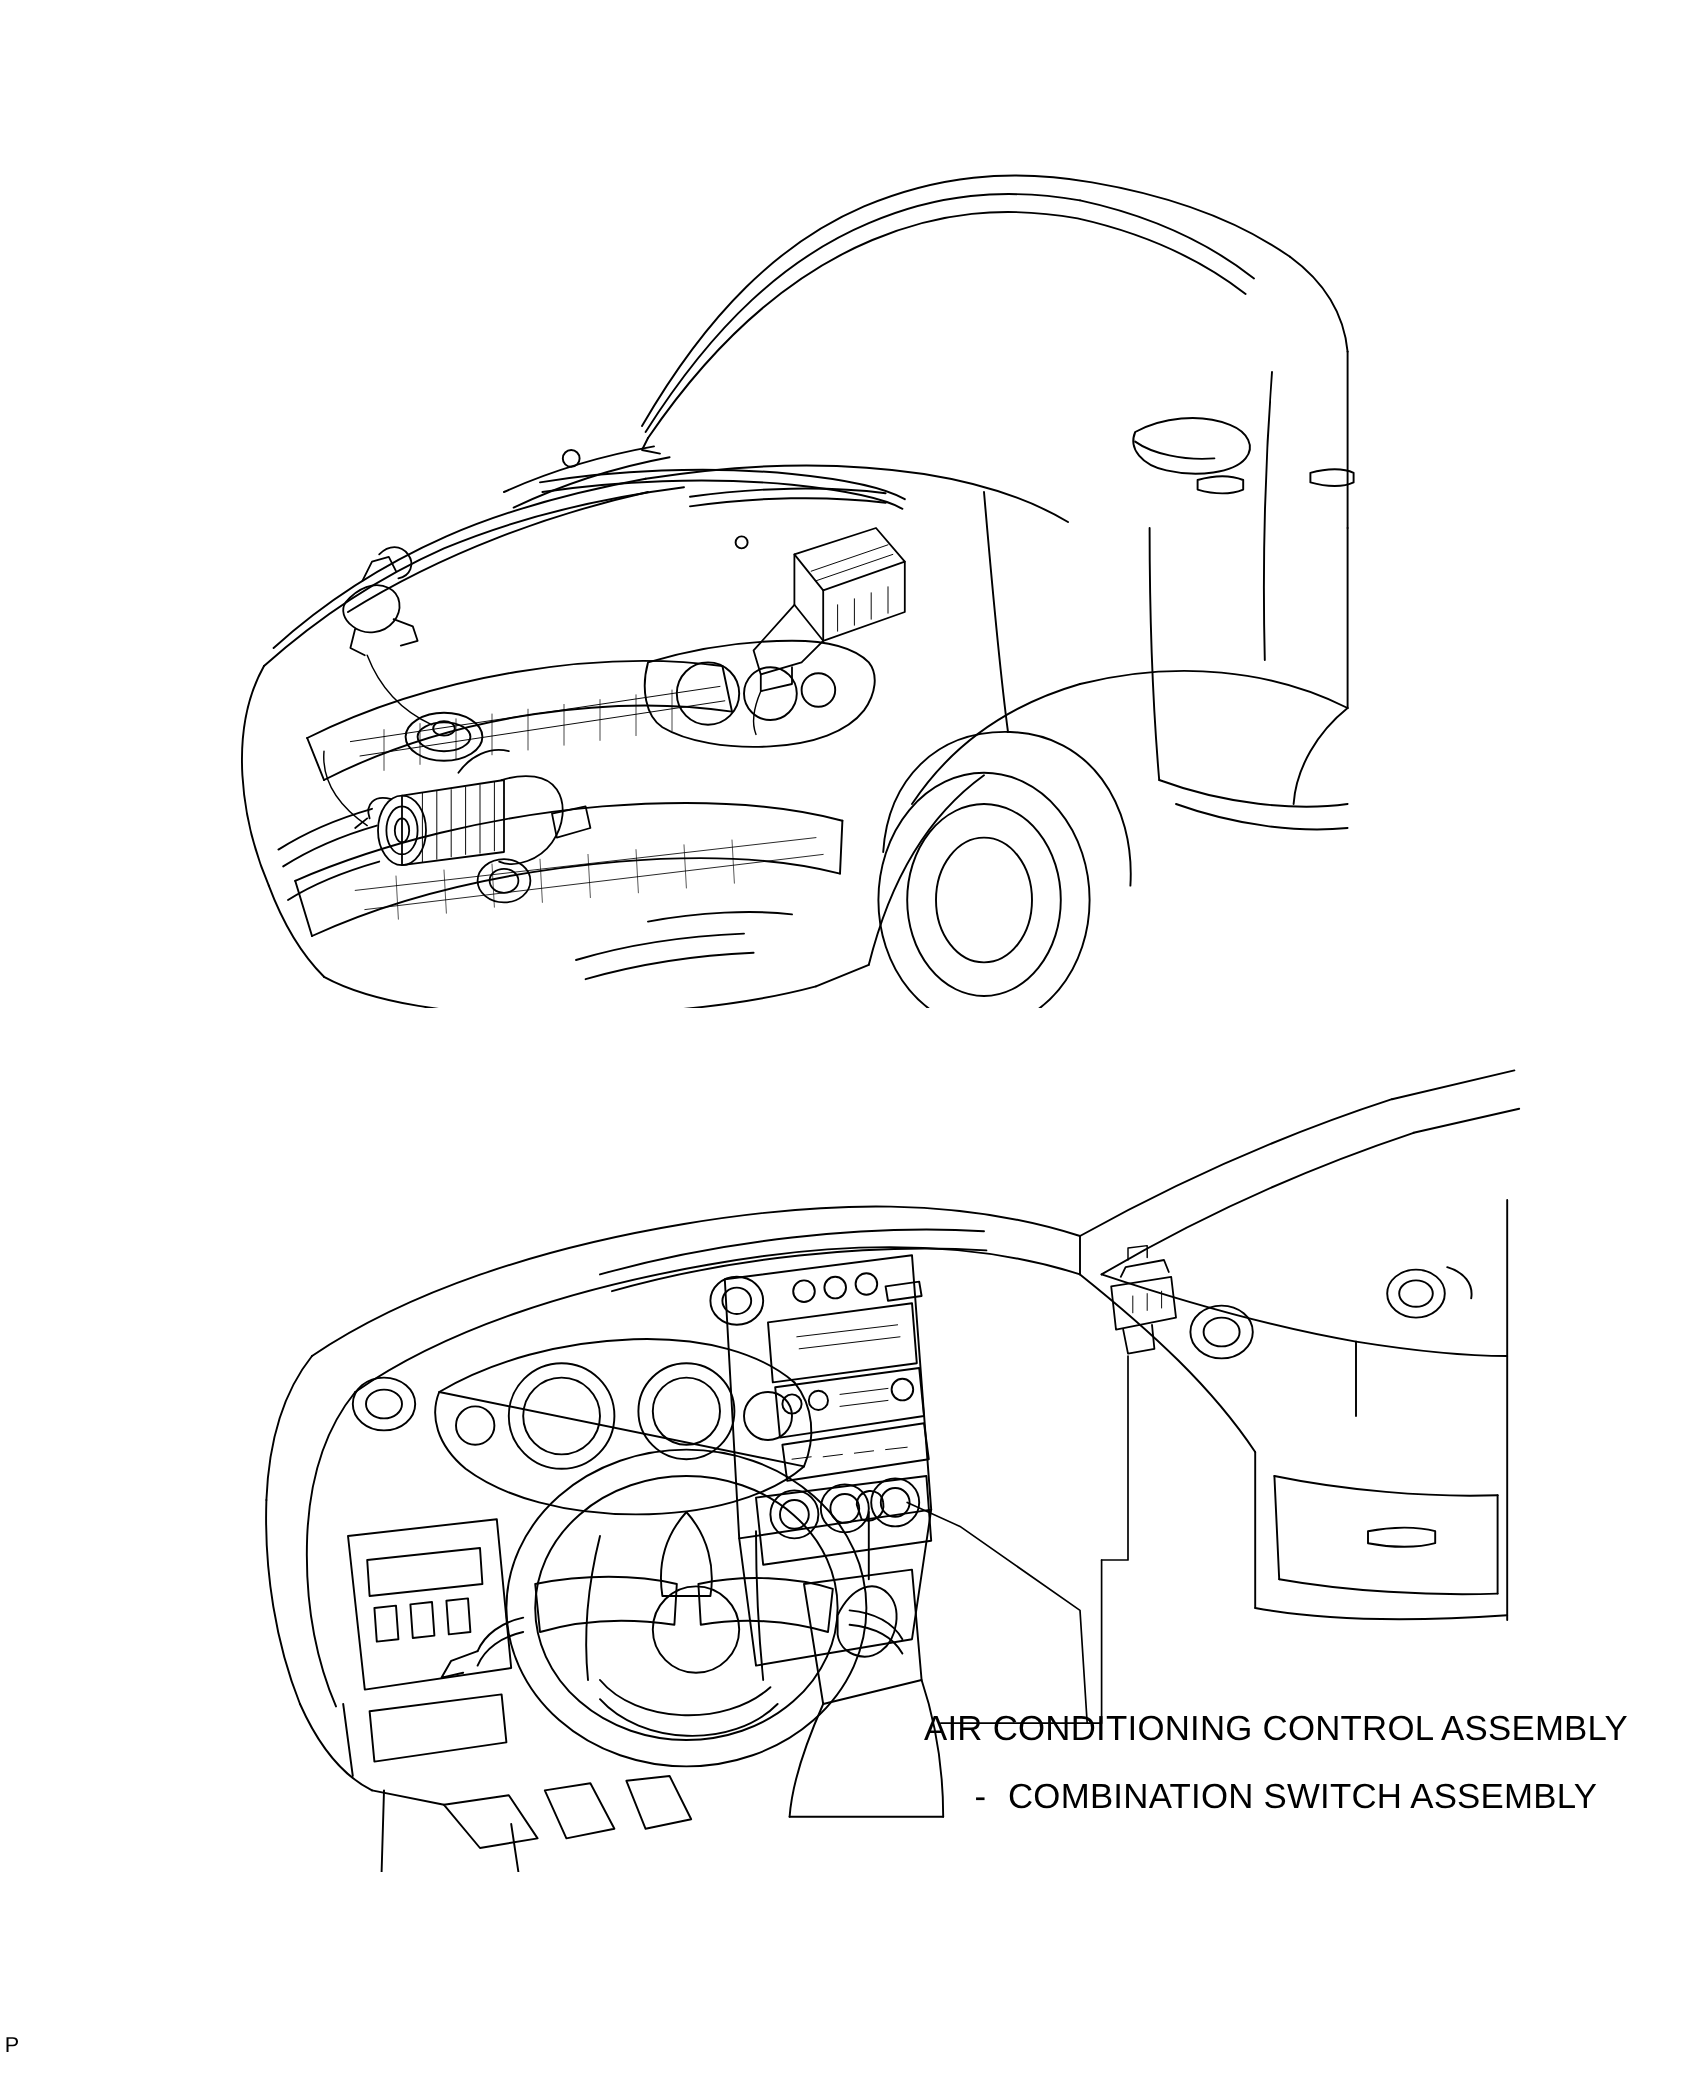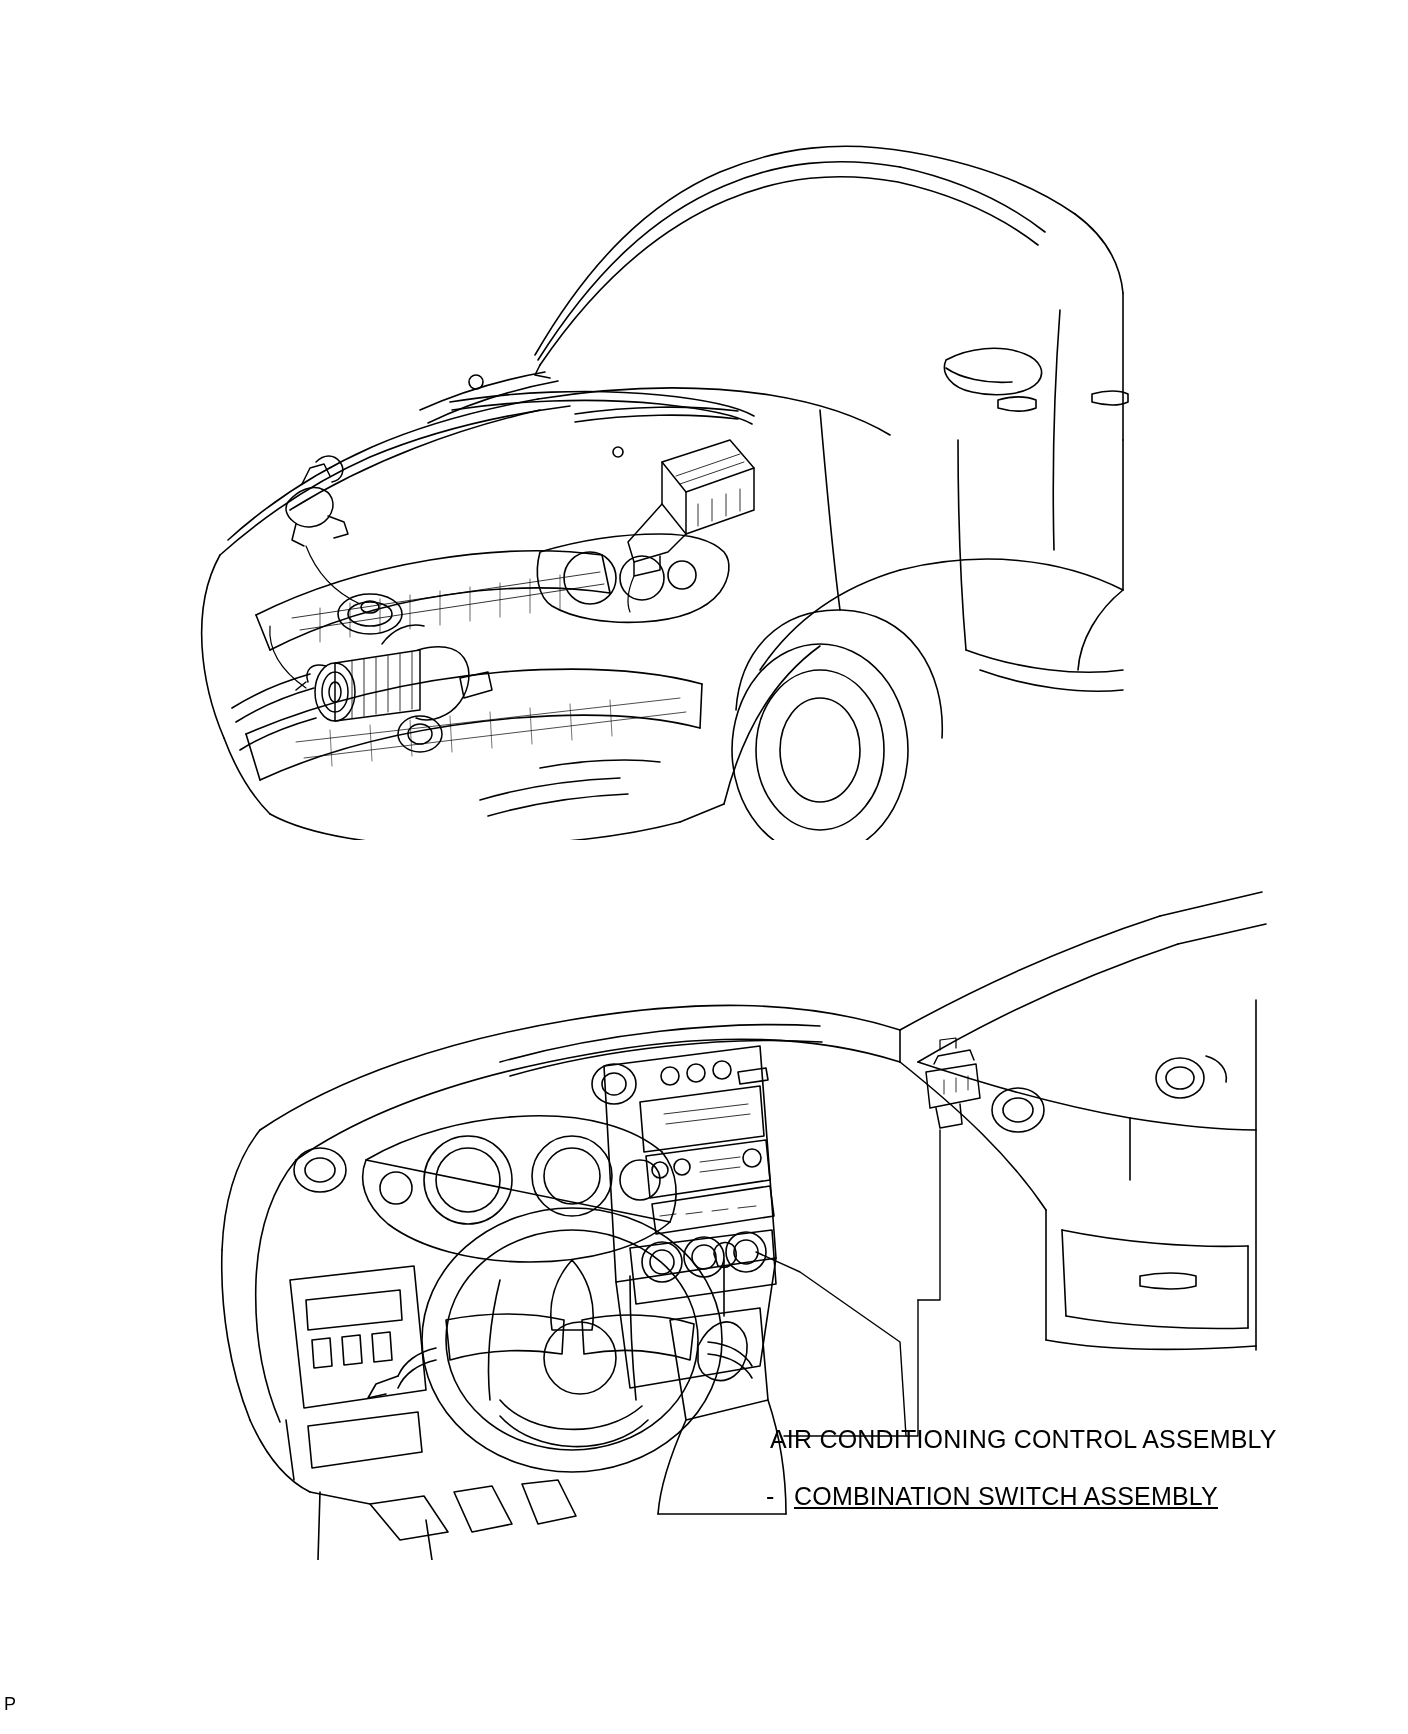--- a/index.html
+++ b/index.html
@@ -30,33 +30,32 @@
   }
   #figure-interior-dash {
     left: 200px;
     top: 880px;
     width: 1080px;
     height: 680px;
   }
   .callout-label {
     position: absolute;
     font-family: "Liberation Sans", sans-serif;
-    font-size: 25px;
+    font-size: 29px;
     letter-spacing: 0.2px;
     white-space: nowrap;
     color: #000000;
   }
   #label-ac-control {
     left: 770px;
     top: 1425px;
   }
   #label-combination-switch {
-    left: 766px;
+    left: 812px;
     top: 1482px;
-    text-decoration: underline;
   }
   #label-combination-switch .dash {
     display: inline-block;
     width: 28px;
   }
   #page-code {
     position: absolute;
     left: 4px;
     top: 1694px;
     font-size: 18px;

